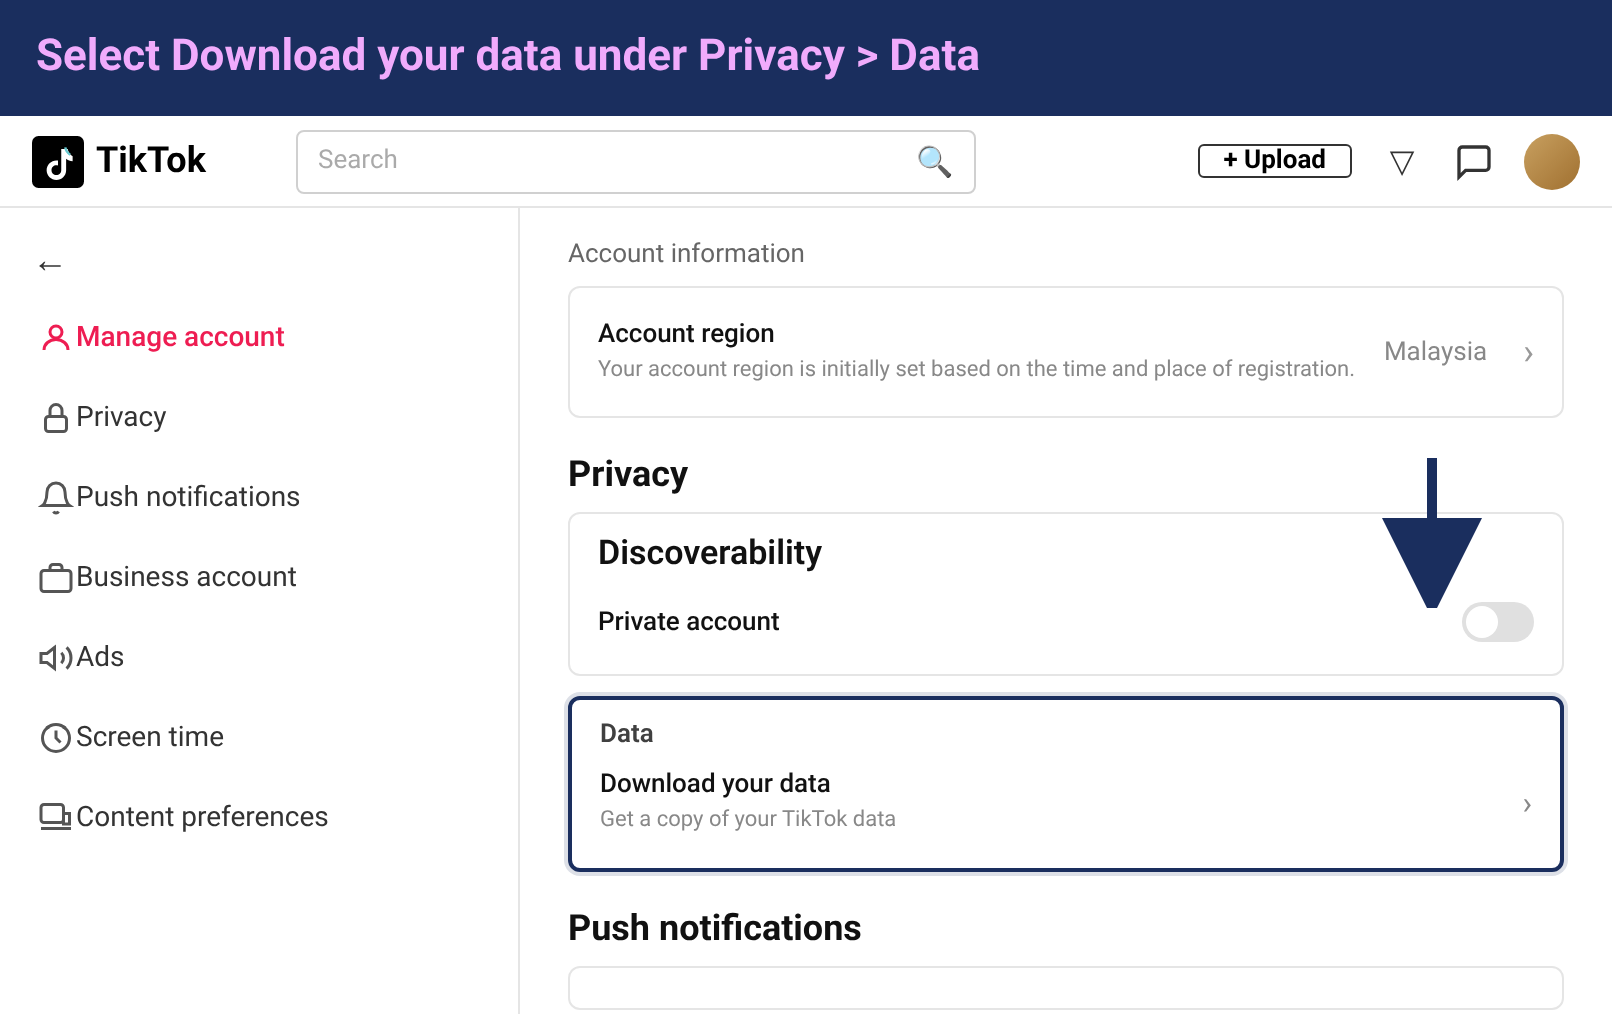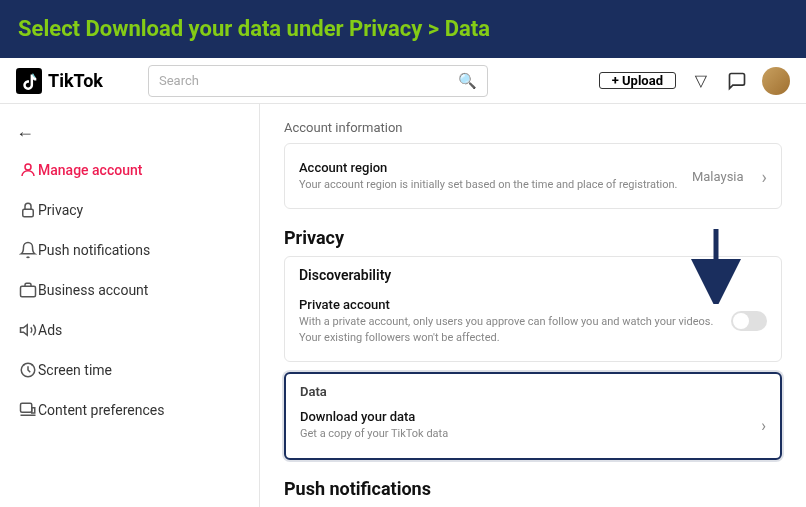--- a/index.html
+++ b/index.html
@@ -1,21 +1,21 @@
 <!DOCTYPE html>
 <html><head>
   <meta charset="utf-8">
   <style>
     * { box-sizing: border-box; margin: 0; padding: 0; }
     body { font-family: -apple-system, BlinkMacSystemFont, 'Segoe UI', Roboto, sans-serif; background: #fff; width: 806px; height: 507px; overflow: hidden; }
 
     
     .annotation-banner {
       background: #1a2e5e;
-      color: #84cc16;
+      color: #f0abfc;
       font-size: 22px;
       font-weight: 700;
       padding: 10px 18px;
       line-height: 1.3;
       height: 58px;
       display: flex;
       align-items: center;
     }
 
     
@@ -230,21 +230,21 @@
 
     
     .discover-block {
       background: #fff;
       border: 1px solid #e5e5e5;
       border-radius: 6px;
       padding: 10px 14px;
       margin-bottom: 10px;
     }
     .discover-title {
-      font-size: 14px;
+      font-size: 17px;
       font-weight: 600;
       color: #111;
       margin-bottom: 8px;
     }
   </style>
 </head>
 <body>
 
 <div class="annotation-banner">
   <span>Select Download your data under Privacy &gt; Data</span>
@@ -378,21 +378,20 @@
     </div>
 
     <div class="section-group">
       <div class="section-heading">Privacy</div>
 
       <div class="discover-block">
         <div class="discover-title">Discoverability</div>
         <div class="setting-row">
           <div class="setting-row-left">
             <div class="setting-row-title">Private account</div>
-            <div class="setting-row-sub">With a private account, only users you approve can follow you and watch your videos. Your existing followers won't be affected.</div>
           </div>
           <div class="toggle"></div>
         </div>
       </div>
 
       <div class="setting-card highlighted">
         <div class="setting-card-title">Data</div>
         <div class="setting-row">
           <div class="setting-row-left">
             <div class="setting-row-title">Download your data</div>

